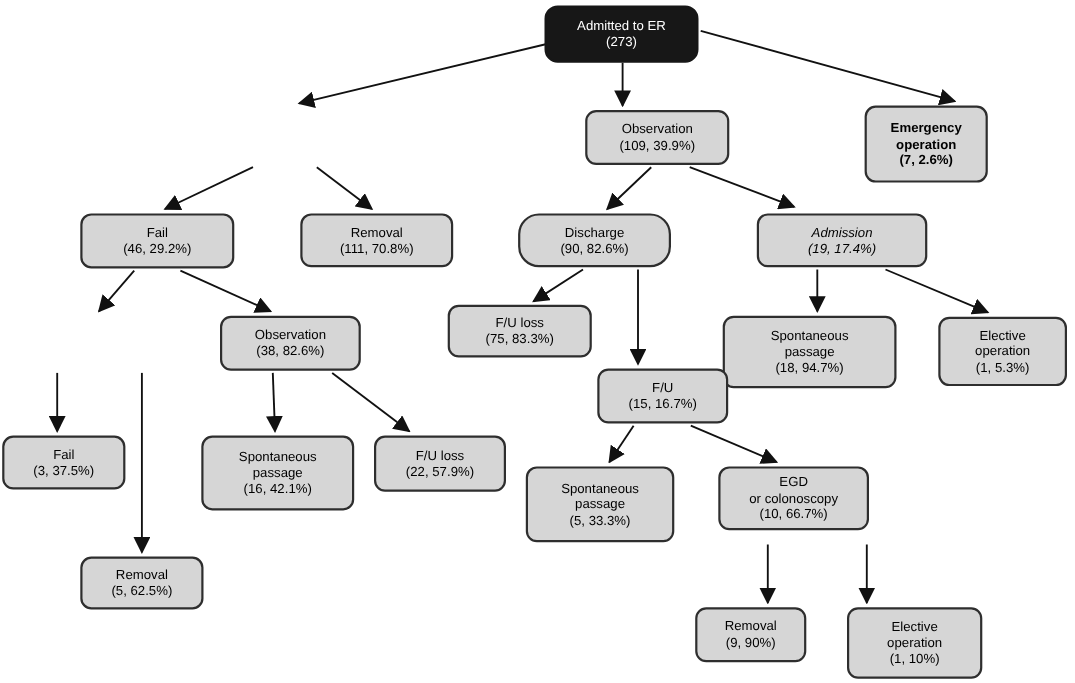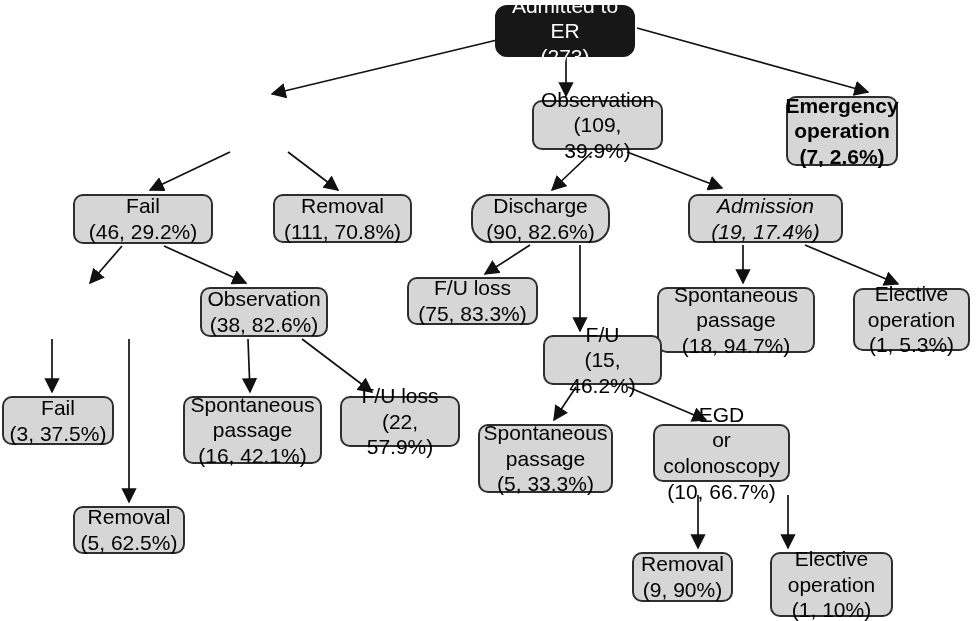--- a/index.html
+++ b/index.html
@@ -27,23 +27,23 @@
     box-sizing: border-box;
     background: #d6d6d6;
     border: 2px solid #2e2e2e;
     border-radius: 10px;
     color: #000000;
     display: flex;
     align-items: center;
     justify-content: center;
     text-align: center;
     white-space: pre-line;
-    font-size: 21px;
+    font-size: 12px;
     line-height: 1.22;
-    padding: 2px 4px;
+    padding: 2px 16px;
   }
   .node--root {
     background: #171717;
     border-color: #171717;
     color: #ffffff;
     border-radius: 12px;
   }
   line.edge {
     stroke: #111111;
     stroke-width: 1.7;
@@ -102,21 +102,21 @@
 (38, 82.6%)</div>
   <div class="node" style="left:407px; top:277px; width:131px; height:48px;">F/U loss
 (75, 83.3%)</div>
   <div class="node" style="left:657px; top:287px; width:158px; height:66px;">Spontaneous
 passage
 (18, 94.7%)</div>
   <div class="node" style="left:853px; top:288px; width:117px; height:63px;">Elective
 operation
 (1, 5.3%)</div>
   <div class="node" style="left:543px; top:335px; width:119px; height:50px;">F/U
-(15, 46.2%)</div>
+(15, 16.7%)</div>
   <div class="node" style="left:2px;   top:396px; width:112px; height:49px;">Fail
 (3, 37.5%)</div>
   <div class="node" style="left:183px; top:396px; width:139px; height:68px;">Spontaneous
 passage
 (16, 42.1%)</div>
   <div class="node" style="left:340px; top:396px; width:120px; height:51px;">F/U loss
 (22, 57.9%)</div>
   <div class="node" style="left:478px; top:424px; width:135px; height:69px;">Spontaneous
 passage
 (5, 33.3%)</div>

